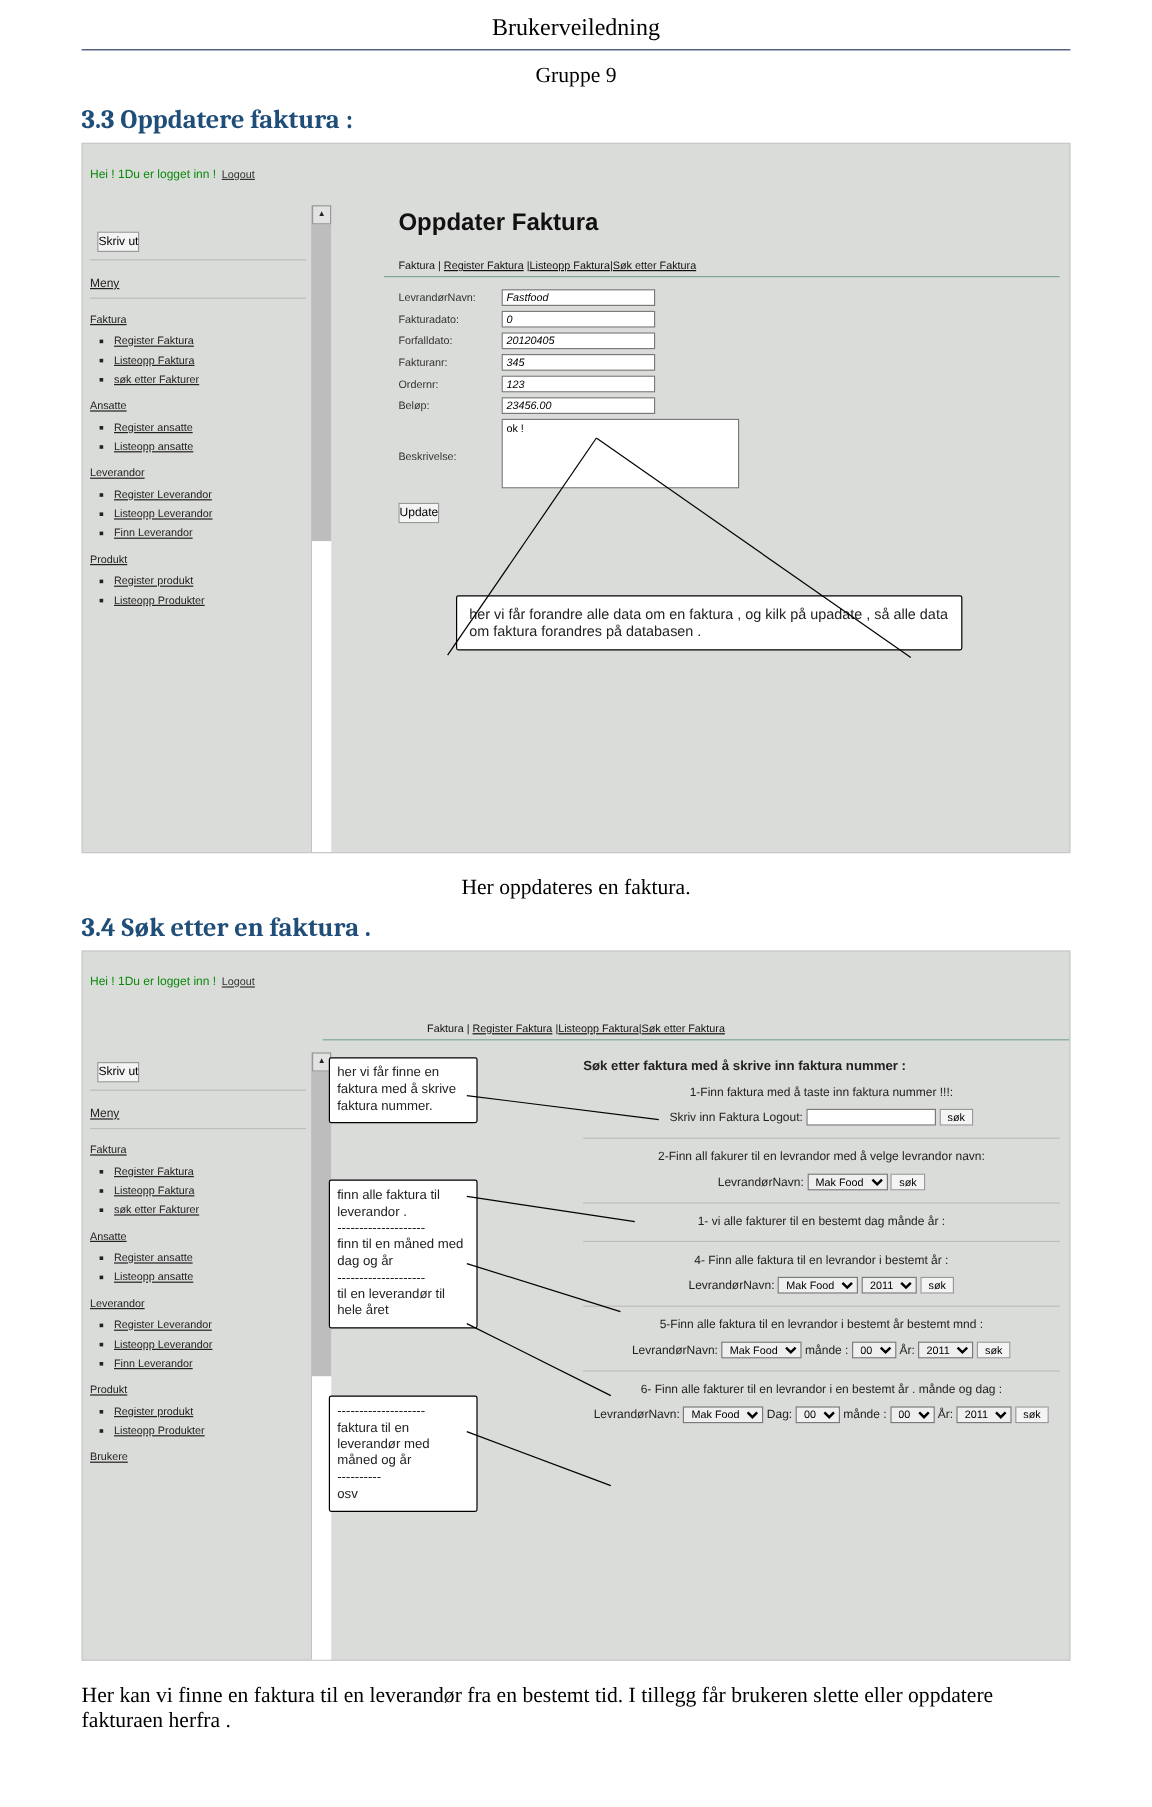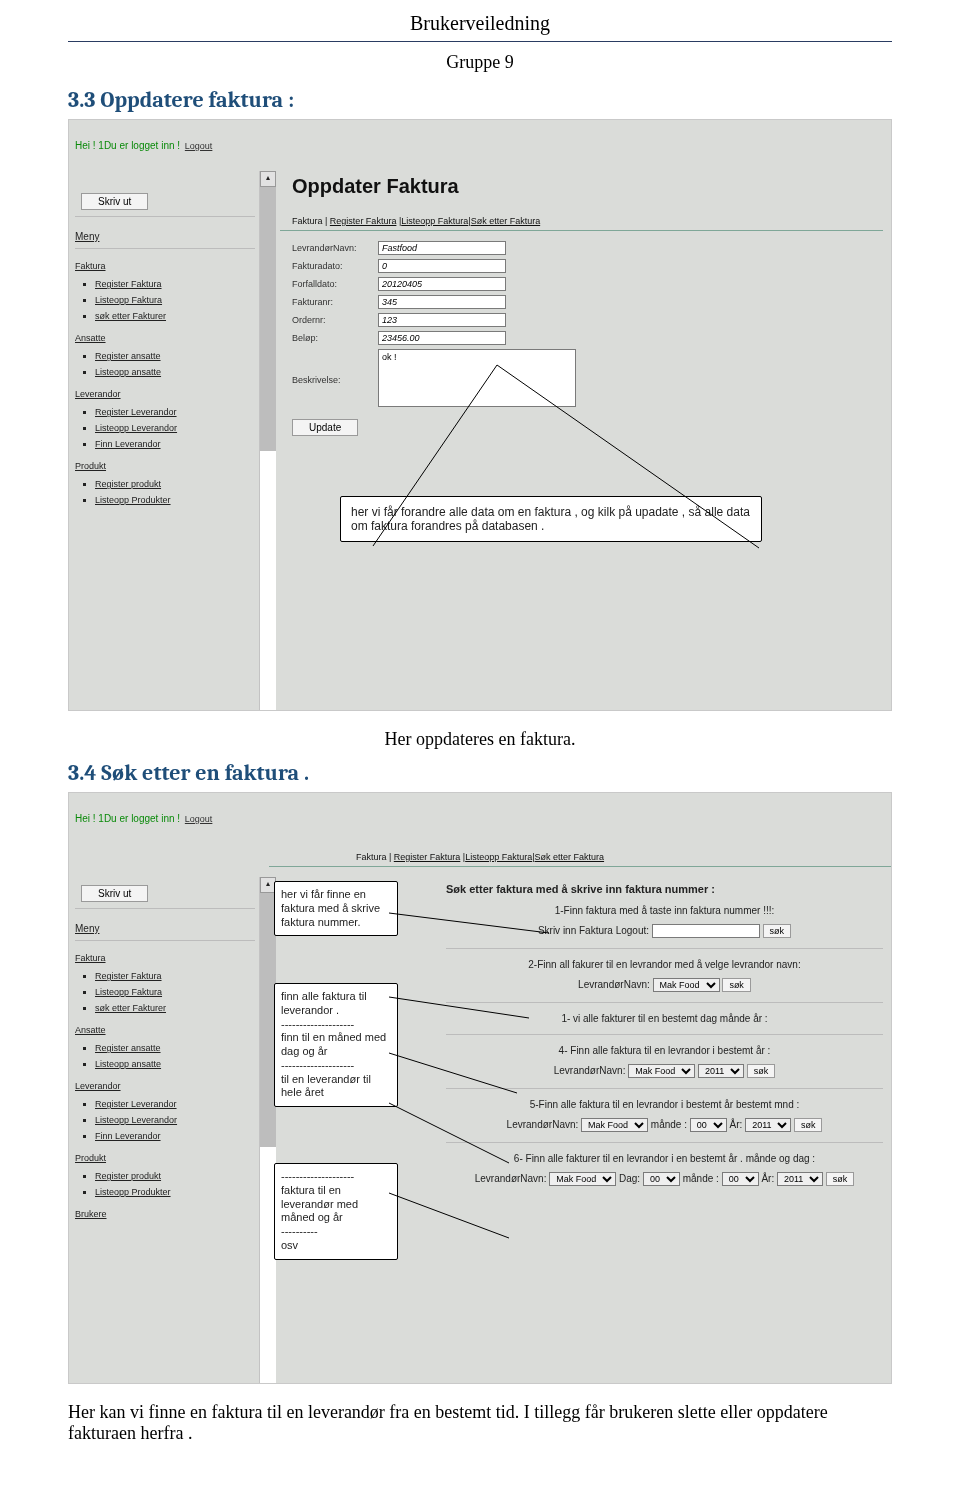--- a/index.html
+++ b/index.html
@@ -75,20 +75,21 @@
     display: flex;
     align-items: stretch;
   }
   .sidebar {
     width: 180px;
     padding: 6px 4px 8px 6px;
   }
   .mainarea {
     flex: 1;
     padding: 0 8px 10px 4px;
+    margin-left: 40px;
   }
   .scrollgutter {
     width: 16px;
     background: #eee;
     border-left: 1px solid #c3c3c3;
     position: relative;
   }
   .scrollgutter .track-up {
     position:absolute; top:0; left:0; right:0;
     height:50%;
@@ -101,21 +102,21 @@
   .scrollgutter .arrow {
     position:absolute; left:0; right:0; height:14px;
     background:#e2e2e2; border:1px solid #999;
     font-size:8px; line-height:12px; text-align:center;
   }
 
   .btn {
     display: inline-block;
     background: #f4f4f4;
     border: 1px solid #9a9a9a;
-    padding: 2px 16px;
+    padding: 2px 0;
     font-size: 10px;
     font-family: Arial, Helvetica, sans-serif;
     cursor: pointer;
   }
   .btn.small { padding:1px 6px; font-size:9px; }
 
   .menu-hr {
     border: none;
     border-top: 1px solid #bcbcbc;
     margin: 6px 0;

